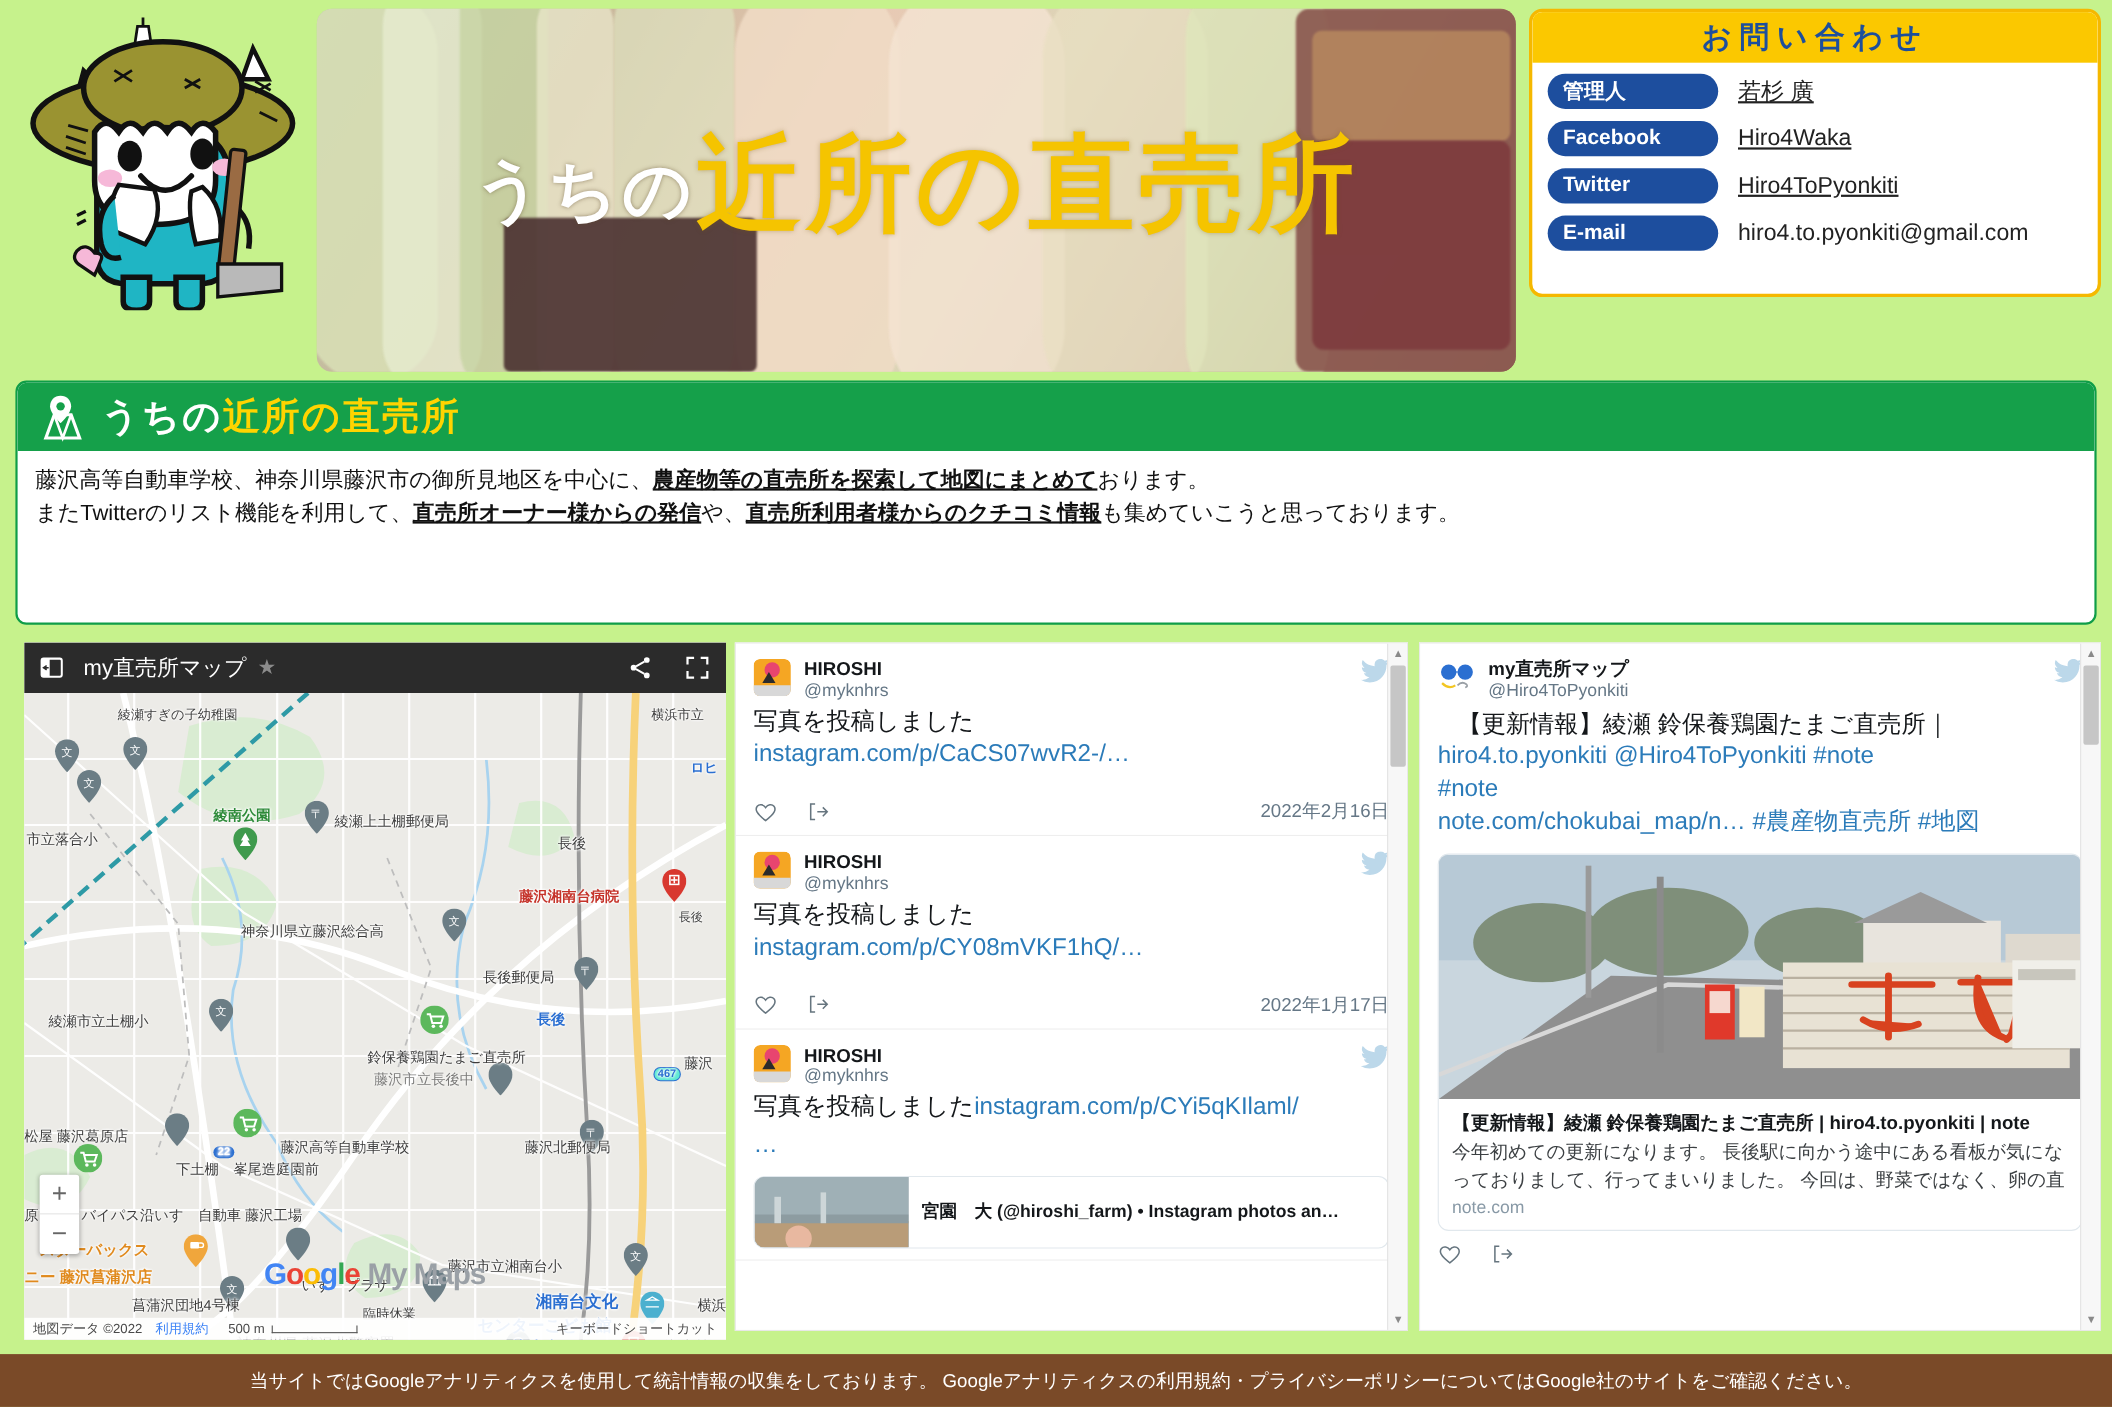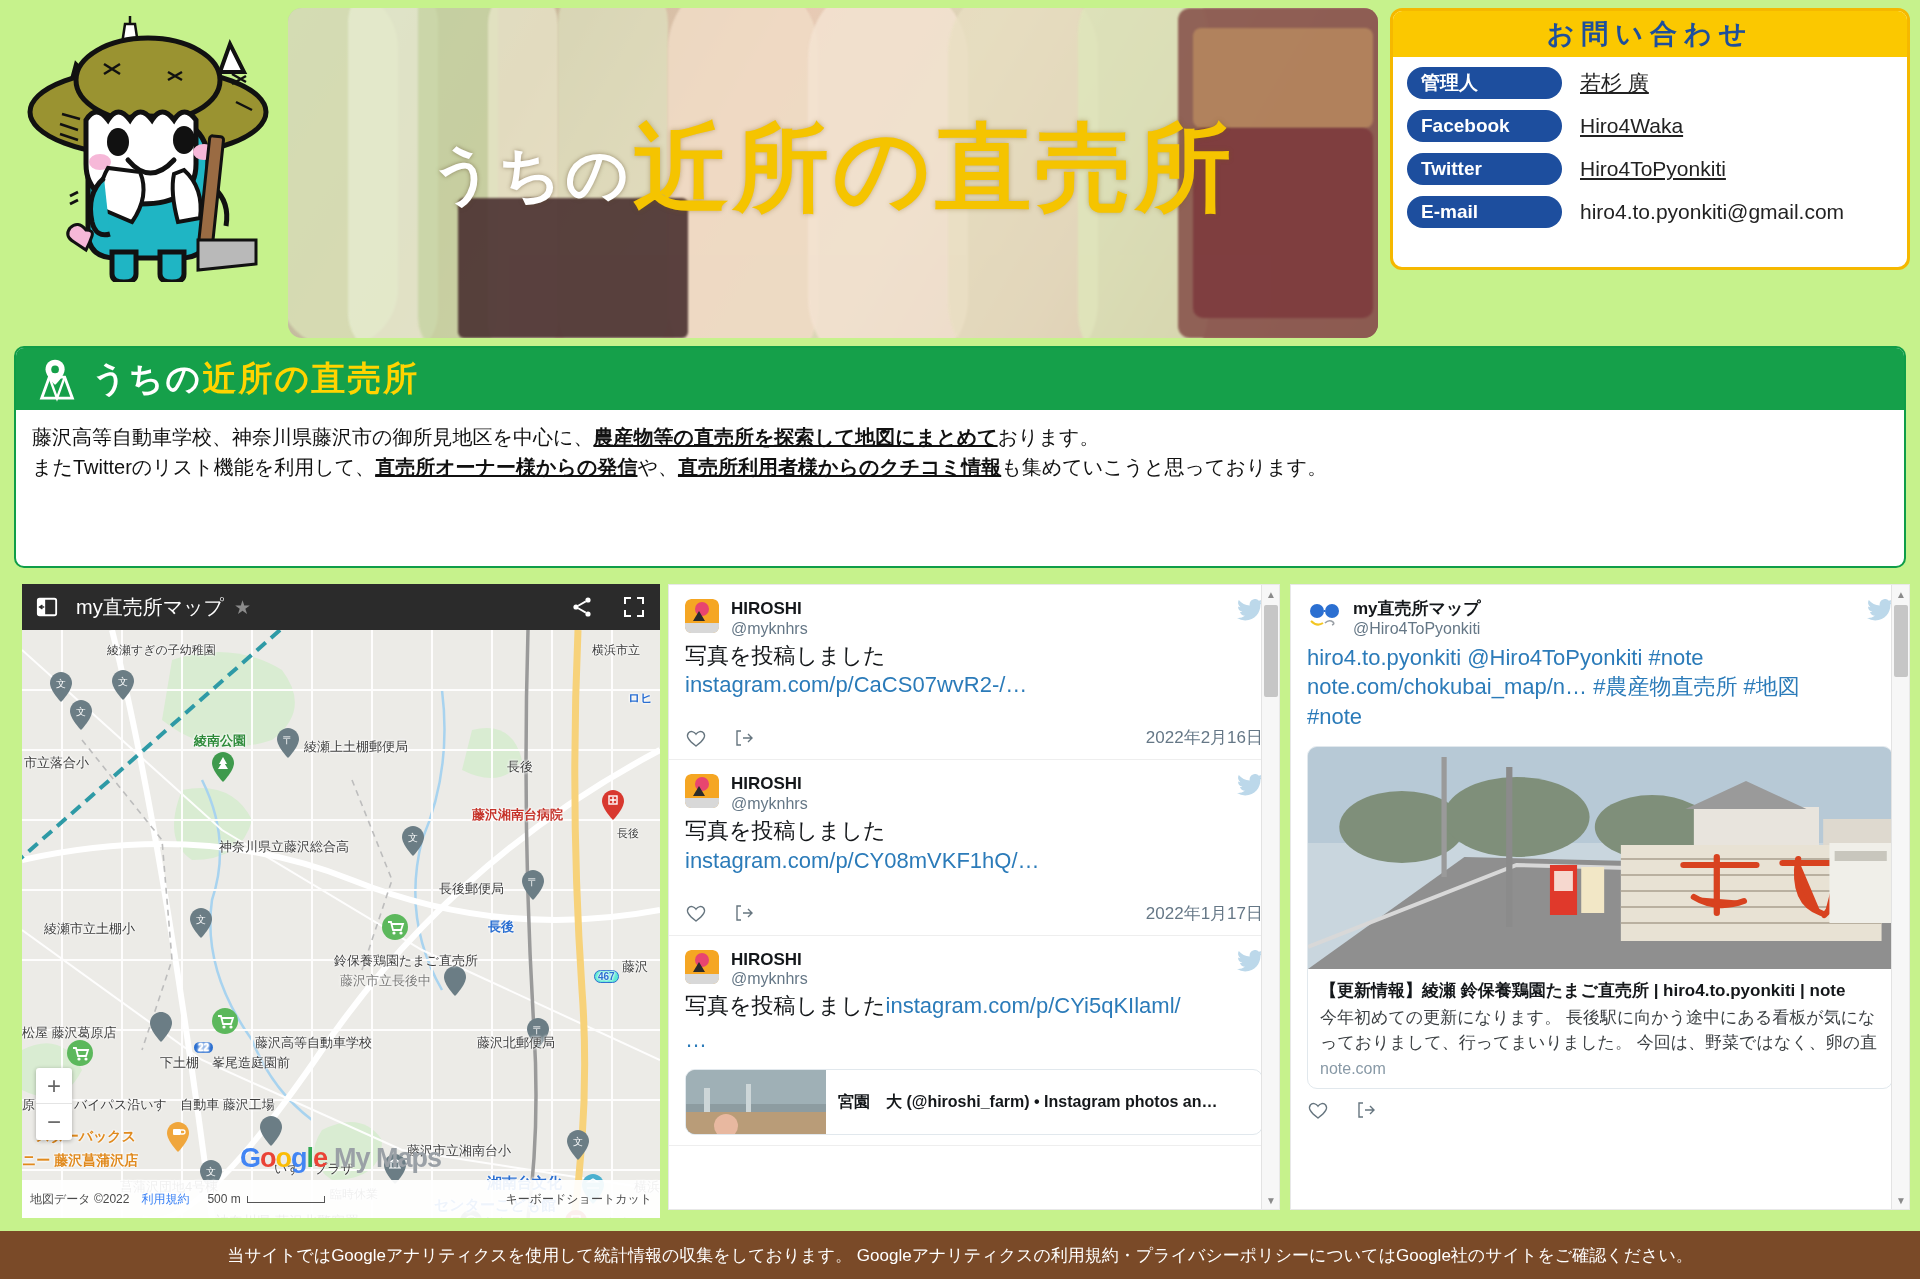--- a/index.html
+++ b/index.html
@@ -128,21 +128,21 @@
   }
   .zoomctl div {
     height:36px; display:flex; align-items:center; justify-content:center;
     font-size:24px; color:#666;
   }
   .zoomctl div:first-child { border-bottom:1px solid #e4e4e4; }
   .gm-logo { position:absolute; left: 218px; bottom: 44px; font-size: 0;}
   .gm-logo span { font-size: 27px; font-weight: bold; letter-spacing:-1px;}
   .gm-mymaps { font-size:25px; color:#9aa0a6; margin-left:7px; letter-spacing:0px;}
   .map-foot {
-    position:absolute; left:0; right:0; bottom:0; height:38px;
+    position:absolute; left:0; right:0; bottom:0; height:20px;
     background: rgba(255,255,255,.92); display:flex; align-items:center;
     font-size: 12px; color:#4a4a4a; padding: 0 8px;
   }
   .map-foot .f-link { color:#3b82f6; margin-left: 12px;}
   .map-foot .scale { margin-left: 18px; display:flex; align-items:center;}
   .map-foot .scale .bar { width: 78px; height: 7px; border:1px solid #555; border-top:none; margin-left:6px;}
   .map-foot .kbd { margin-left:auto; }
 
   
   .twpanel {
@@ -682,23 +682,24 @@
           <div class="tw-name">my直売所マップ</div>
           <div class="tw-handle">@Hiro4ToPyonkiti</div>
         </span>
         <span class="tw-bird">
           <svg viewBox="0 0 26 22" width="26" height="22">
               <path d="M26 2.6c-1 .44-2 .74-3.1.87A5.4 5.4 0 0 0 25.3.42a10.8 10.8 0 0 1-3.42 1.3A5.38 5.38 0 0 0 12.6 5.4c0 .42.05.83.14 1.22A15.27 15.27 0 0 1 1.83 1.02a5.38 5.38 0 0 0 1.66 7.18A5.3 5.3 0 0 1 1.05 7.5v.07a5.38 5.38 0 0 0 4.3 5.27 5.4 5.4 0 0 1-2.42.09 5.39 5.39 0 0 0 5.02 3.73A10.8 10.8 0 0 1 0 19.0a15.2 15.2 0 0 0 8.2 2.4c9.85 0 15.23-8.16 15.23-15.23l-.02-.7A10.85 10.85 0 0 0 26 2.6z" fill="#bcd8ea"></path>
             </svg>
         </span>
       </div>
       <div class="tw-body" style="margin-top:4px;">
+        <div style="text-indent:18px;">【更新情報】綾瀬 鈴保養鶏園たまご直売所｜</div>
         <div class="lk">hiro4.to.pyonkiti @Hiro4ToPyonkiti #note</div>
+        <div class="lk">#note</div>
         <div class="lk">note.com/chokubai_map/n… #農産物直売所 #地図</div>
-        <div class="lk">#note</div>
       </div>
       <div class="tw-card tw-card-full">
         <span class="cimg" style="display:block;">
           <svg viewBox="0 0 560 222" width="100%" height="222" preserveAspectRatio="none">
             <rect width="560" height="222" fill="#c9d6de"></rect>
             <rect y="0" width="560" height="96" fill="#b7c9d6"></rect>
 
             <g fill="#7f8f7a">
               <ellipse cx="90" cy="80" rx="60" ry="36"></ellipse>
               <ellipse cx="200" cy="70" rx="70" ry="40"></ellipse>

